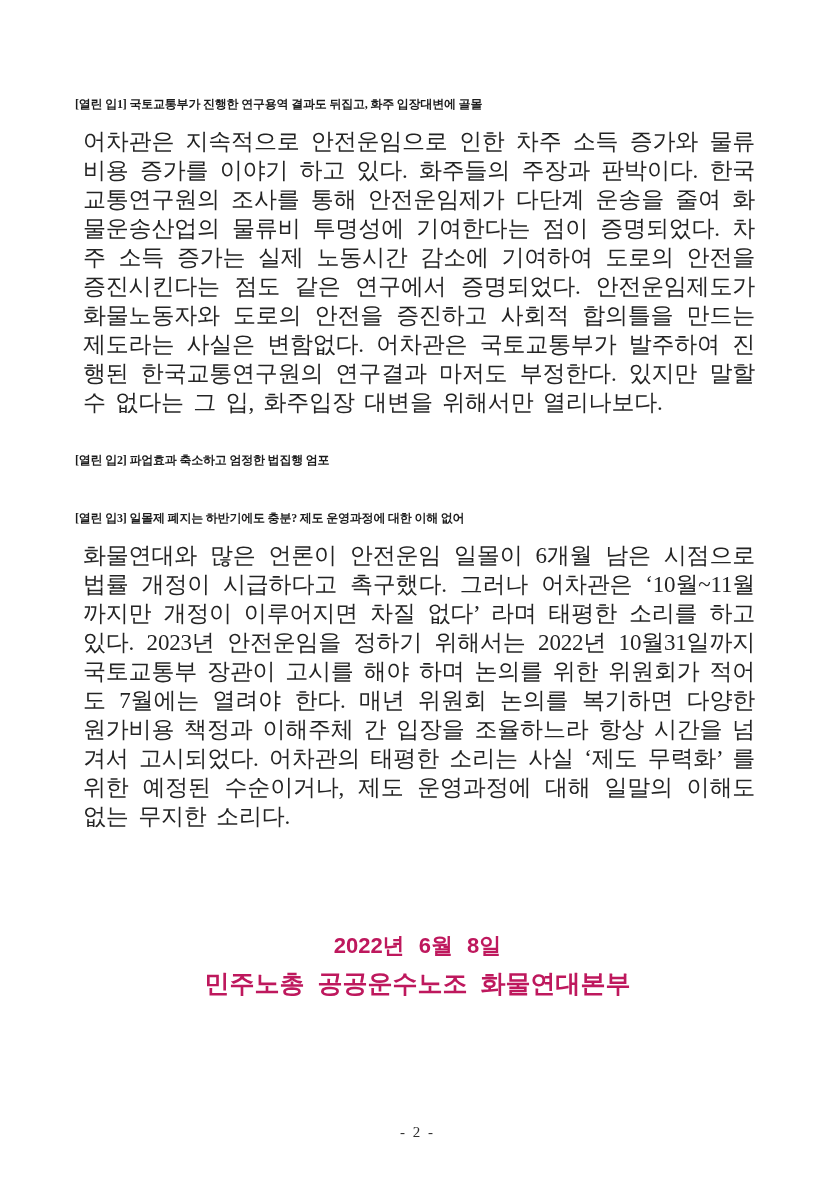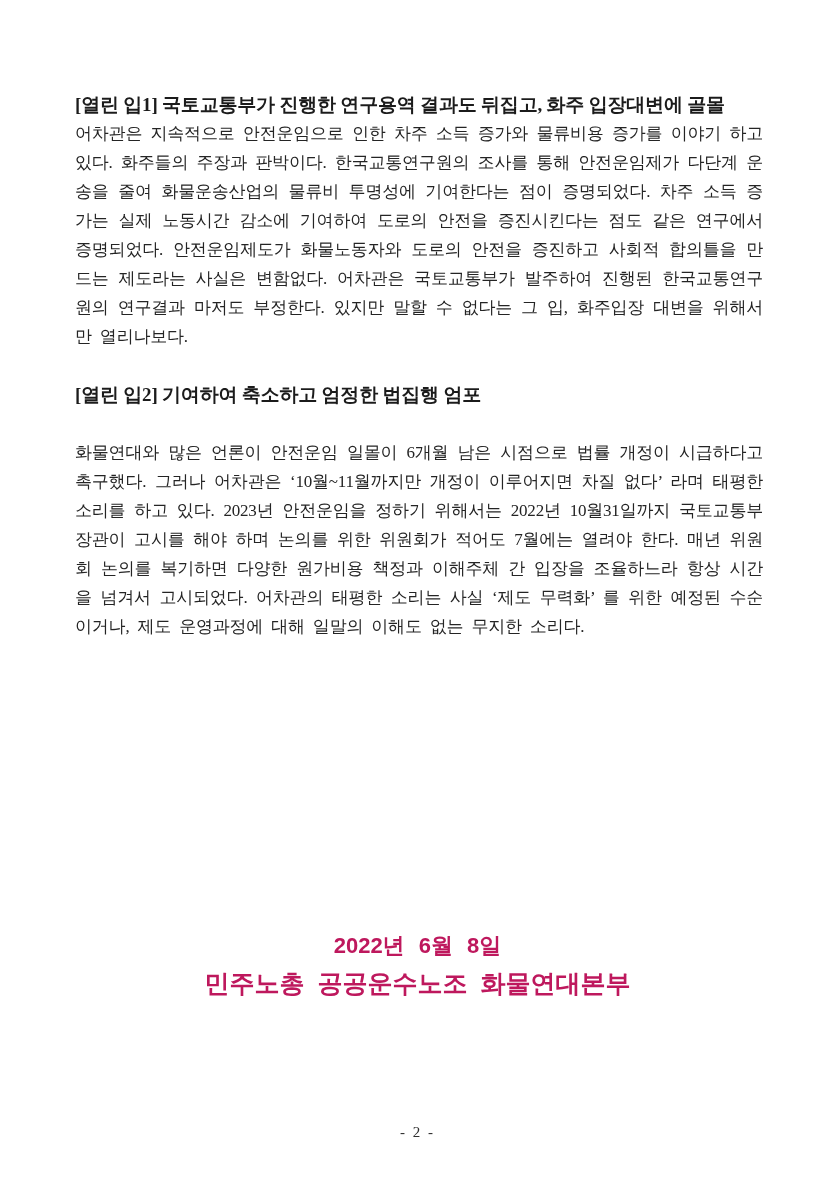--- a/index.html
+++ b/index.html
@@ -22,29 +22,29 @@
     position: absolute;
     top: 90px;
     left: 75px;
     width: 688px;
   }
   .doc-section {
     margin: 0 0 29px 0;
   }
   .section-heading {
     margin: 0;
-    font-size: 19px;
+    font-size: 12px;
     font-weight: bold;
     line-height: 29px;
     color: #1b1b1b;
     letter-spacing: -0.2px;
   }
   .section-body {
-    margin: 0;
-    font-size: 17px;
+    margin: 8px;
+    font-size: 23px;
     line-height: 29px;
     text-align: justify;
     word-break: break-all;
     word-spacing: 4px;
     letter-spacing: -0.2px;
   }
   .signature {
     position: absolute;
     top: 928px;
     left: 0;
@@ -83,24 +83,25 @@
 <div class="page">
 
   <main class="content">
 
     <section class="doc-section">
       <h2 class="section-heading">[열린 입1] 국토교통부가 진행한 연구용역 결과도 뒤집고, 화주 입장대변에 골몰</h2>
       <p class="section-body">어차관은 지속적으로 안전운임으로 인한 차주 소득 증가와 물류비용 증가를 이야기 하고 있다. 화주들의 주장과 판박이다. 한국교통연구원의 조사를 통해 안전운임제가 다단계 운송을 줄여 화물운송산업의 물류비 투명성에 기여한다는 점이 증명되었다. 차주 소득 증가는 실제 노동시간 감소에 기여하여 도로의 안전을 증진시킨다는 점도 같은 연구에서 증명되었다. 안전운임제도가 화물노동자와 도로의 안전을 증진하고 사회적 합의틀을 만드는 제도라는 사실은 변함없다. 어차관은 국토교통부가 발주하여 진행된 한국교통연구원의 연구결과 마저도 부정한다. 있지만 말할 수 없다는 그 입, 화주입장 대변을 위해서만 열리나보다.</p>
     </section>
 
     <section class="doc-section">
-      <h2 class="section-heading">[열린 입2] 기여하여 축소하고 엄정한 법집행 엄포</h2>
+      <h2 class="section-heading">[열린 입2] 파업효과 축소하고 엄정한 법집행 엄포</h2>
     </section>
 
     <section class="doc-section">
+      <h2 class="section-heading">[열린 입3] 일몰제 폐지는 하반기에도 충분? 제도 운영과정에 대한 이해 없어</h2>
       <p class="section-body">화물연대와 많은 언론이 안전운임 일몰이 6개월 남은 시점으로 법률 개정이 시급하다고 촉구했다. 그러나 어차관은 ‘10월~11월까지만 개정이 이루어지면 차질 없다’ 라며 태평한 소리를 하고 있다. 2023년 안전운임을 정하기 위해서는 2022년 10월31일까지 국토교통부 장관이 고시를 해야 하며 논의를 위한 위원회가 적어도 7월에는 열려야 한다. 매년 위원회 논의를 복기하면 다양한 원가비용 책정과 이해주체 간 입장을 조율하느라 항상 시간을 넘겨서 고시되었다. 어차관의 태평한 소리는 사실 ‘제도 무력화’ 를 위한 예정된 수순이거나, 제도 운영과정에 대해 일말의 이해도 없는 무지한 소리다.</p>
     </section>
 
   </main>
 
   <footer class="signature">
     <div class="signature-date">2022년 6월 8일</div>
     <div class="signature-org">민주노총 공공운수노조 화물연대본부</div>
   </footer>
 

